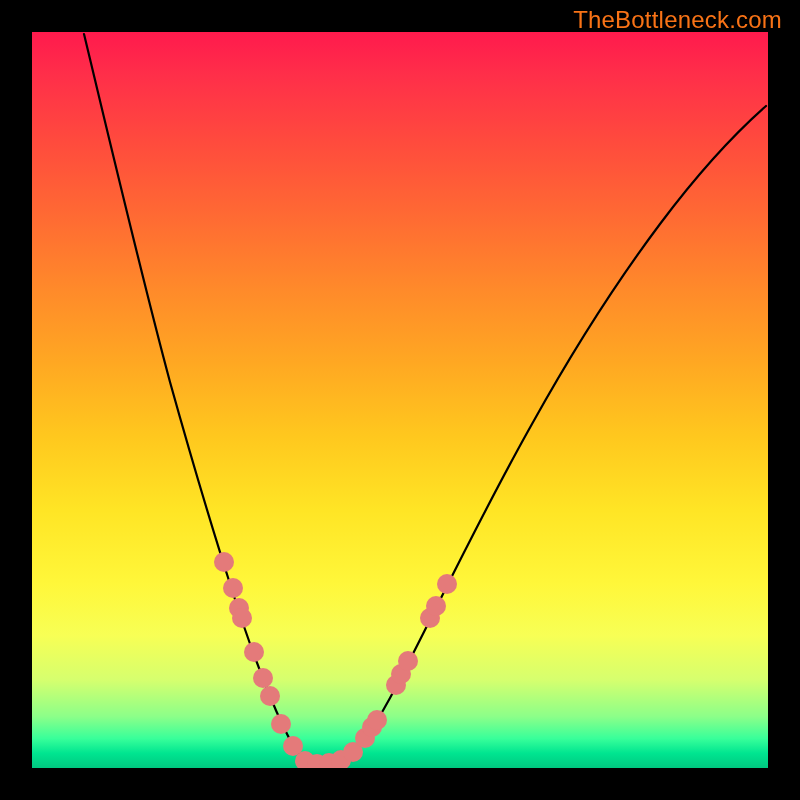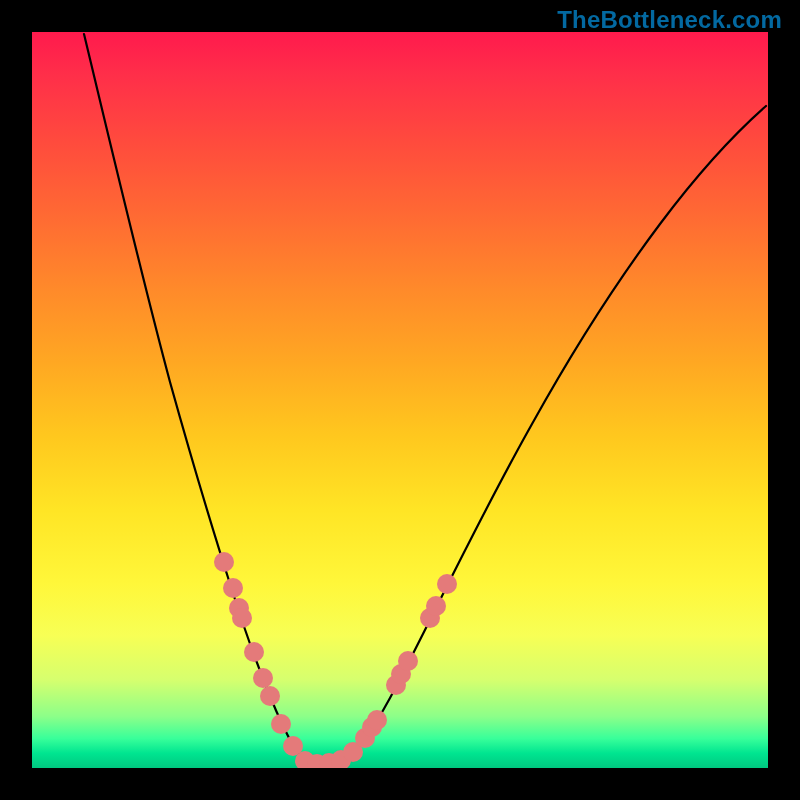--- a/index.html
+++ b/index.html
@@ -40,23 +40,23 @@
       #8cff89 93%,
       #38ff9a 96%,
       #00e590 98%,
       #00c880 100%
     );
   }
   .watermark {
     position: absolute;
     top: 6px;
     right: 18px;
-    color: #0369a1;
+    color: #f97316;
     font-size: 24px;
-    font-weight: 700;
+    font-weight: 400;
     letter-spacing: 0.2px;
     user-select: none;
   }
   svg {
     position: absolute;
     top: 0;
     left: 0;
   }
   .curve {
     fill: none;

